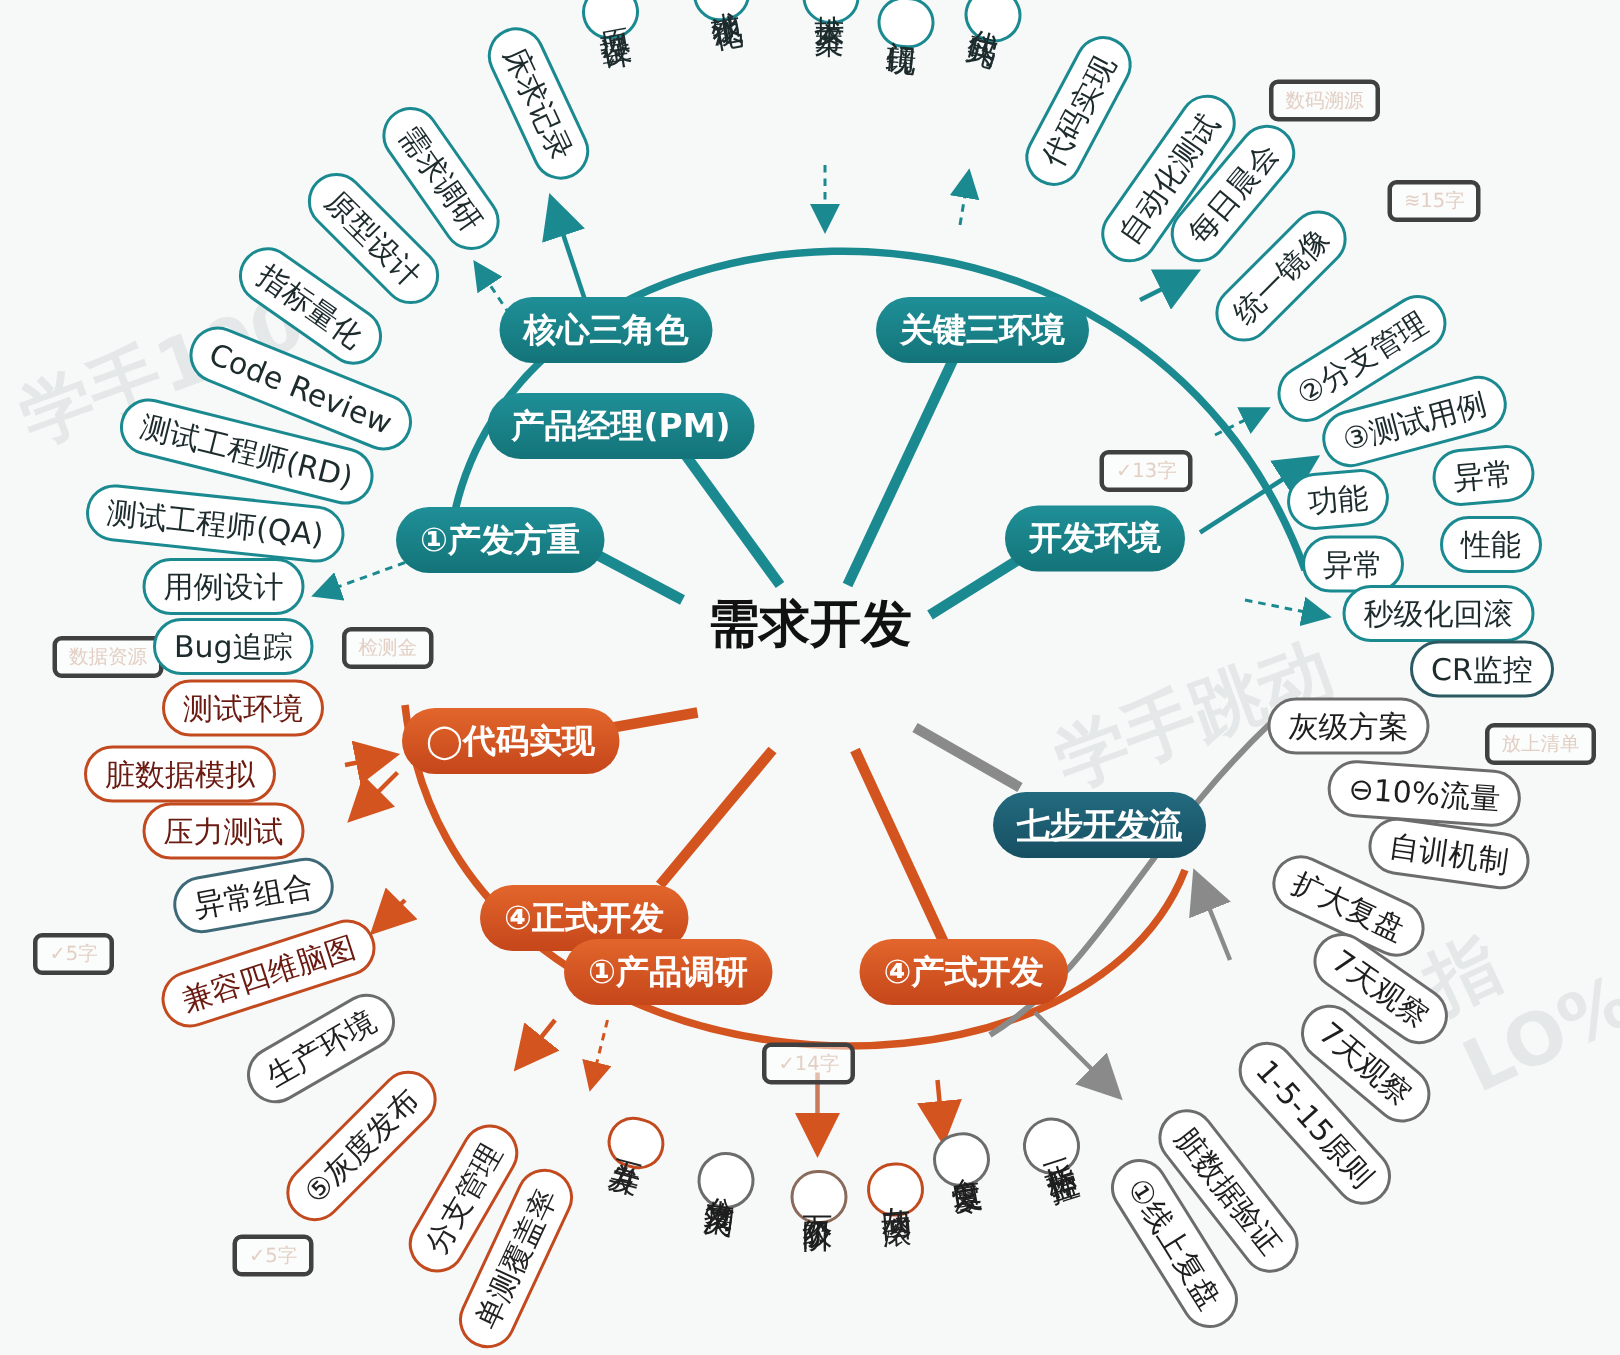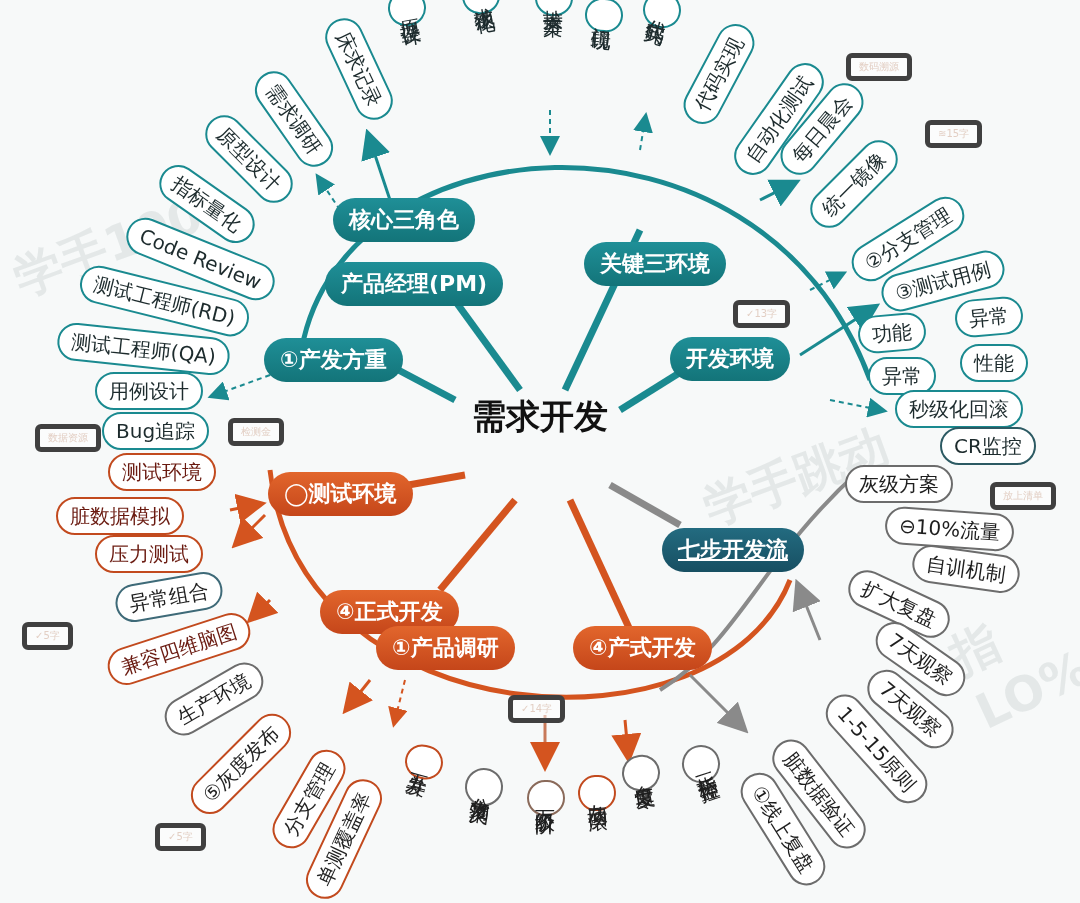--- a/index.html
+++ b/index.html
@@ -12,21 +12,21 @@
   .hub { border-radius: 22px; color: #fff; font-weight: bold; font-size: 22px; padding: 0 16px; height: 44px; }
   .hub.teal { background: linear-gradient(#1f8f97, #137479); }
   .hub.navy { background: linear-gradient(#236b80, #174f62); }
   .hub.orange { background: linear-gradient(#e2662c, #c5461a); }
   .leaf { background: #fff; border: 2px solid #1a8a90; border-radius: 20px; font-size: 20px; color: #1d2b2d; height: 38px; padding: 0 12px; }
   .leaf.vert { writing-mode: vertical-rl; text-orientation: upright; height: auto; width: 38px; padding: 12px 0; letter-spacing: 2px; }
   .leaf.orange { border-color: #c24a1e; color: #6a1a10; }
   .leaf.gray { border-color: #6c6c6c; color: #1e1e1e; }
   .center { position: absolute; left: 455px; top: 395px; width: 170px; text-align: center;
             font-size: 34px; font-weight: bold; color: #111; line-height: 42px; }
-  .stamp { position: absolute; border: 5px solid #404040; border-radius: 6px; color: #e3cfc4; font-size: 10px; padding: 2px 8px; background: rgba(255,255,255,0.5); }
+  .stamp { position: absolute; border: 3px solid #404040; border-radius: 6px; color: #e3cfc4; font-size: 13px; padding: 2px 8px; background: rgba(255,255,255,0.5); }
   .watermark { position: absolute; color: rgba(180,190,192,0.28); font-weight: bold; font-size: 48px; transform: rotate(-20deg); }
 </style>
 </head>
 <body>
 
 <div id="canvas">
 
   <svg class="links" viewBox="0 0 1080 903">
     <defs>
       <marker id="aT" markerWidth="10" markerHeight="10" refX="6" refY="5" orient="auto">
@@ -89,25 +89,25 @@
   <div class="stamp" style="left:508px;top:695px;">✓14字</div>
   <div class="stamp" style="left:155px;top:823px;">✓5字</div>
 
   <div class="center">
     <div>需求开发</div>
   </div>
 
   <div class="node hub teal" style="left:333px;top:198px;">核心三角色</div>
   <div class="node hub teal" style="left:325px;top:262px;">产品经理(PM)</div>
   <div class="node hub teal" style="left:264px;top:338px;">①产发方重</div>
-  <div class="node hub teal" style="left:584px;top:198px;margin-top:44px;">关键三环境</div>
+  <div class="node hub teal" style="left:584px;top:198px;">关键三环境</div>
   <div class="node hub teal" style="left:670px;top:337px;">开发环境</div>
   <div class="node hub navy" style="left:662px;top:528px;text-decoration:underline;">七步开发流</div>
 
-  <div class="node hub orange" style="left:268px;top:472px;">◯测试环境</div>
+  <div class="node hub orange" style="left:268px;top:472px;">◯代码实现</div>
   <div class="node hub orange" style="left:320px;top:578px;margin-top:12px;">④正式开发</div>
   <div class="node hub orange" style="left:376px;top:626px;">①产品调研</div>
   <div class="node hub orange" style="left:573px;top:626px;">④产式开发</div>
 
   <div class="node leaf" style="left:240px;top:100px;transform:rotate(55deg);">需求调研</div>
   <div class="node leaf" style="left:305px;top:50px;transform:rotate(65deg);">床求记录</div>
   <div class="node leaf vert" style="left:388px;top:-10px;transform:rotate(-10deg);">原型设计</div>
   <div class="node leaf vert" style="left:462px;top:-22px;transform:rotate(-10deg);">求池锁化</div>
   <div class="node leaf vert" style="left:535px;top:-20px;">技术方案</div>
   <div class="node leaf vert" style="left:585px;top:-2px;transform:rotate(5deg);">门镜现</div>

